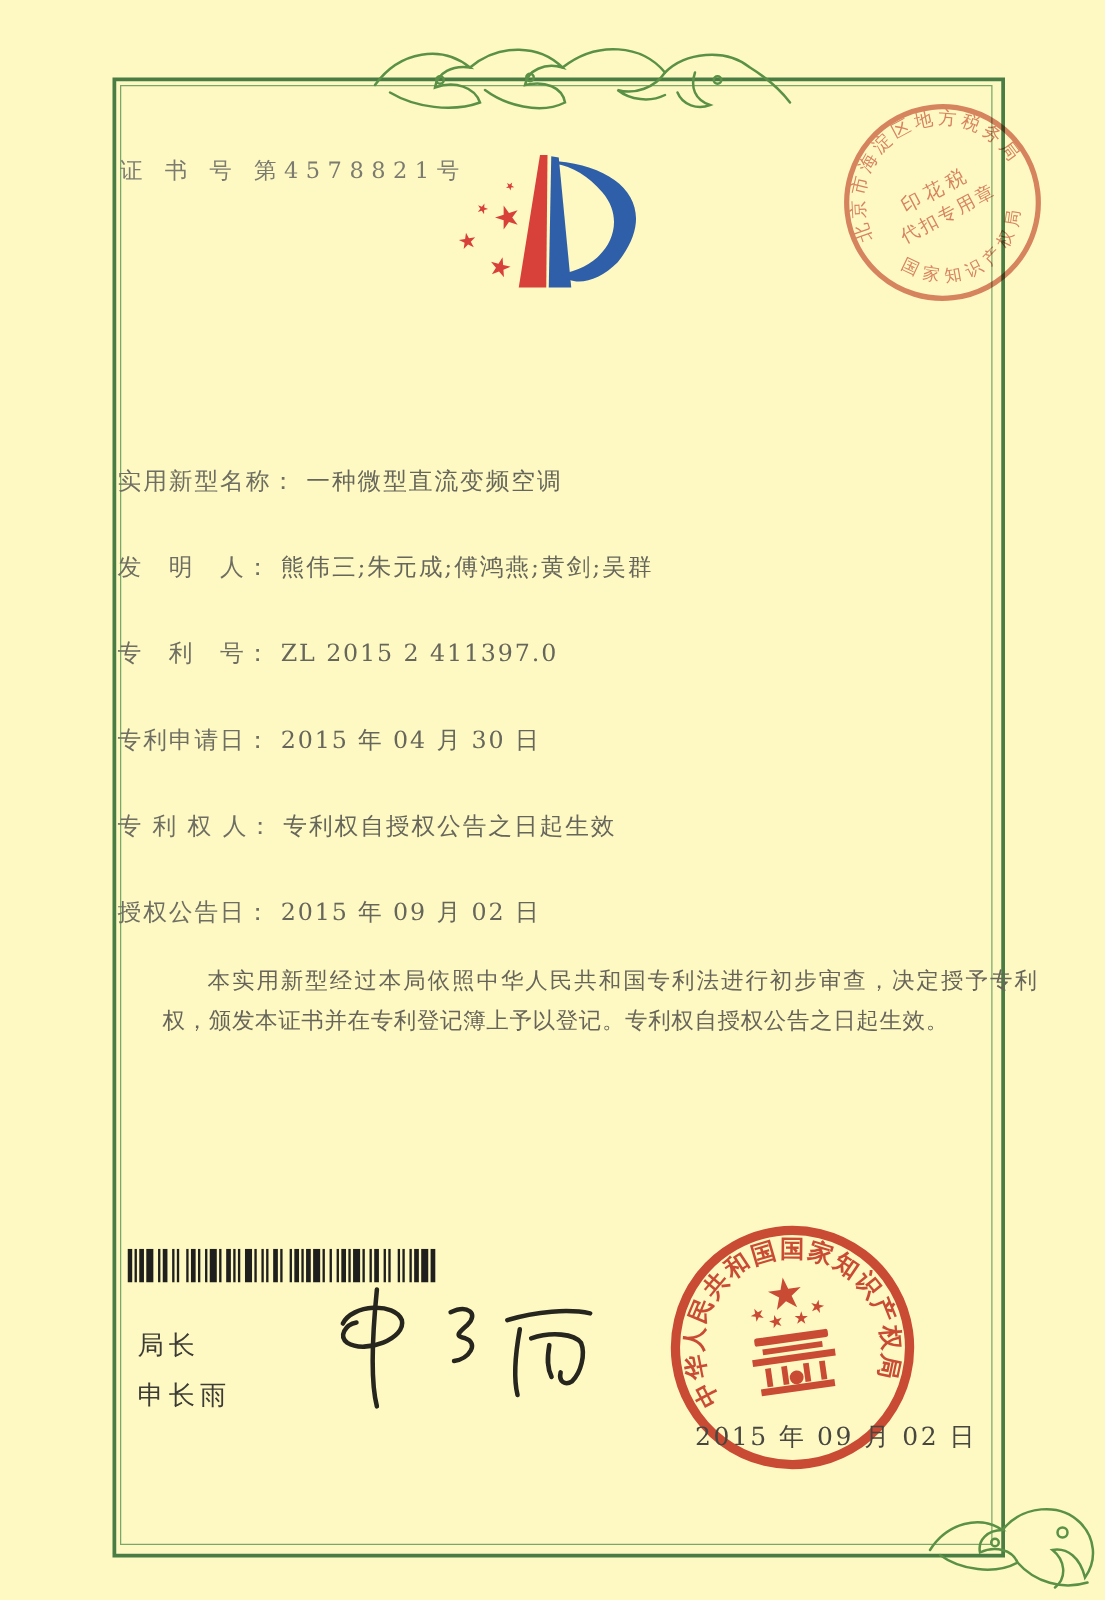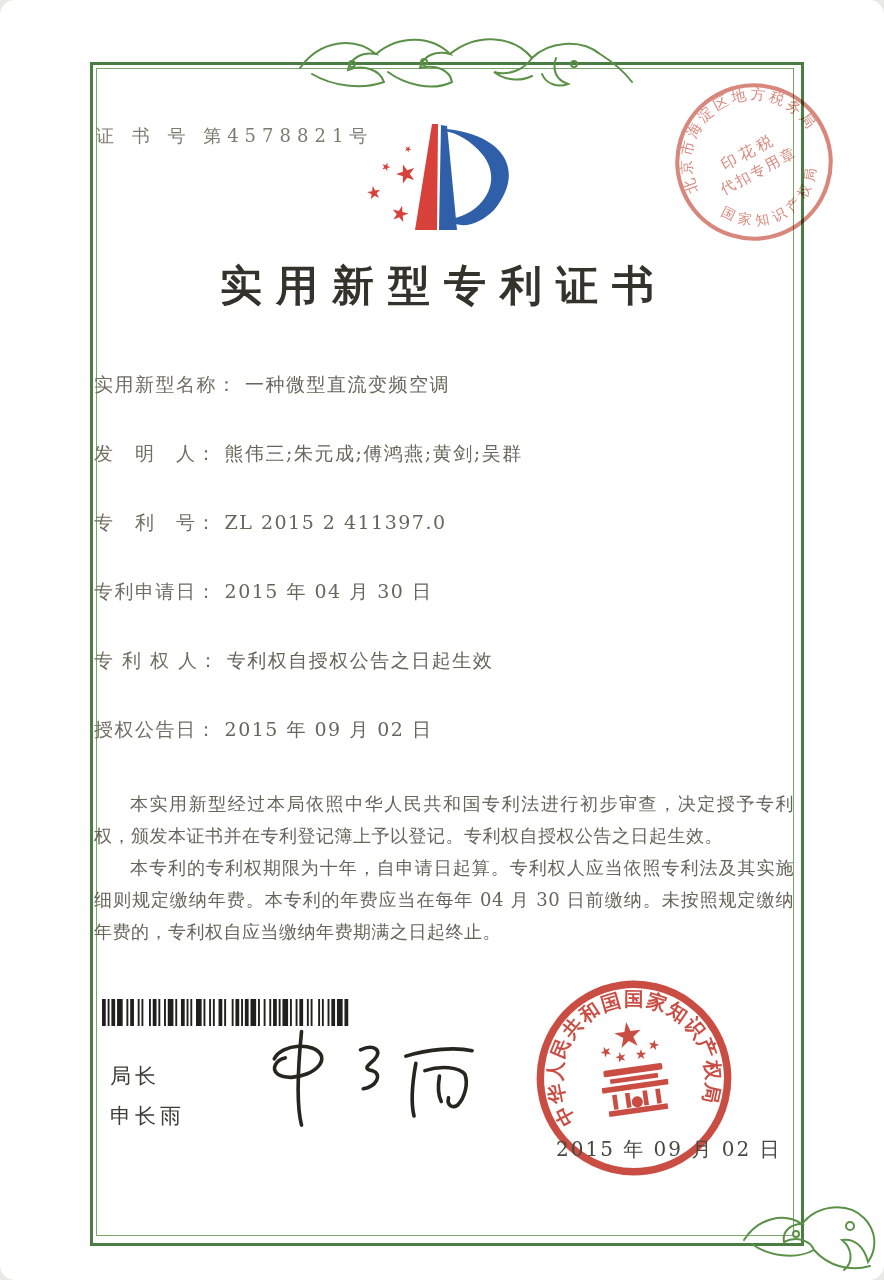--- a/index.html
+++ b/index.html
@@ -1,20 +1,19 @@
 <!DOCTYPE html>
 <html><head>
 <meta charset="utf-8">
 <style>
   html,body{margin:0;padding:0;background:#e9e9e5;}
   .page{
     position:relative;width:884px;height:1280px;margin:0 auto;
-    background:#ffffff;overflow:hidden;
+    background:#fef9c3;overflow:hidden;
     font-family:"DejaVu Serif","Liberation Serif",serif;
-    border-radius:15px;
   }
   
   .border-outer{position:absolute;left:90px;top:62px;width:708px;height:1178px;
     border:3px solid #4a7d44;z-index:0;}
   .border-inner{position:absolute;left:96px;top:68px;width:696px;height:1166px;
     border:1px solid #79a768;z-index:0;}
   .orn{position:absolute;z-index:1;}
   .orn path,.orn circle{stroke:#5a9147;fill:none;stroke-width:2;stroke-linecap:round;}
   .orn-top{left:292px;top:22px;width:345px;height:80px;}
   .orn-corner{left:738px;top:1182px;width:146px;height:98px;}
@@ -25,21 +24,21 @@
   .logo{position:absolute;left:338px;top:116px;width:212px;height:134px;z-index:2;}
 
   .doc-title{position:absolute;left:90px;top:258px;width:708px;text-align:center;
     font-size:42px;font-weight:bold;color:#33332c;letter-spacing:14px;z-index:2;}
 
   .fields{position:absolute;left:94px;top:372px;width:788px;z-index:2;}
   .field-row{height:69px;font-size:19px;color:#6e6e62;letter-spacing:1.5px;white-space:nowrap;}
   .field-label{color:#6e6e62;}
   .field-value{color:#66665b;}
 
-  .paras{position:absolute;left:94px;top:788px;width:700px;z-index:2;}
+  .paras{position:absolute;left:94px;top:769px;width:700px;z-index:2;padding-left:36px;}
   .paras p{margin:0;font-size:18px;line-height:32px;color:#67655a;
     text-indent:2em;text-align:justify;letter-spacing:0.5px;}
 
   .barcode{position:absolute;left:102px;top:999px;width:250px;height:27px;z-index:2;}
   .barcode rect{fill:#1f1f1d;}
 
   .signer-title{position:absolute;left:110px;top:1062px;font-size:21px;color:#3c3c35;
     letter-spacing:4px;z-index:2;font-family:"DejaVu Sans","Liberation Sans",sans-serif;}
   .signer-name{position:absolute;left:110px;top:1102px;font-size:21px;color:#3c3c35;
     letter-spacing:4px;z-index:2;font-family:Liberation Serif, serif;}
@@ -114,21 +113,20 @@
 
     <g fill="#d8403a">
       <use href="#star" transform="translate(68,58) rotate(-18)"></use>
       <use href="#star" transform="translate(48,51) rotate(20) scale(0.45)"></use>
       <use href="#star" transform="translate(36,77) rotate(-10) scale(0.7)"></use>
       <use href="#star" transform="translate(62,98) rotate(14) scale(0.85)"></use>
       <use href="#star" transform="translate(70,33) rotate(30) scale(0.35)"></use>
     </g>
   </svg>
 
-  <div class="doc-title">实用新型专利证书</div>
 
   <div class="fields">
     <div class="field-row">
       <span class="field-label">实用新型名称：</span>
       <span class="field-value">一种微型直流变频空调</span>
     </div>
     <div class="field-row">
       <span class="field-label">发　明　人：</span>
       <span class="field-value">熊伟三;朱元成;傅鸿燕;黄剑;吴群</span>
     </div>
@@ -145,21 +143,20 @@
       <span class="field-value">专利权自授权公告之日起生效</span>
     </div>
     <div class="field-row">
       <span class="field-label">授权公告日：</span>
       <span class="field-value">2015 年 09 月 02 日</span>
     </div>
   </div>
 
   <div class="paras">
     <p>本实用新型经过本局依照中华人民共和国专利法进行初步审查，决定授予专利权，颁发本证书并在专利登记簿上予以登记。专利权自授权公告之日起生效。</p>
-    <p>本专利的专利权期限为十年，自申请日起算。专利权人应当依照专利法及其实施细则规定缴纳年费。本专利的年费应当在每年 04 月 30 日前缴纳。未按照规定缴纳年费的，专利权自应当缴纳年费期满之日起终止。</p>
   </div>
 
   <svg class="barcode" viewBox="0 0 250 27" preserveAspectRatio="none">
       <rect x="0" y="0" width="3.7593984962406015" height="27"></rect>
       <rect x="5.639097744360902" y="0" width="1.8796992481203008" height="27"></rect>
       <rect x="9.398496240601503" y="0" width="3.7593984962406015" height="27"></rect>
       <rect x="15.037593984962406" y="0" width="5.639097744360902" height="27"></rect>
       <rect x="24.43609022556391" y="0" width="1.8796992481203008" height="27"></rect>
       <rect x="28.195488721804512" y="0" width="3.7593984962406015" height="27"></rect>
       <rect x="35.714285714285715" y="0" width="1.8796992481203008" height="27"></rect>

